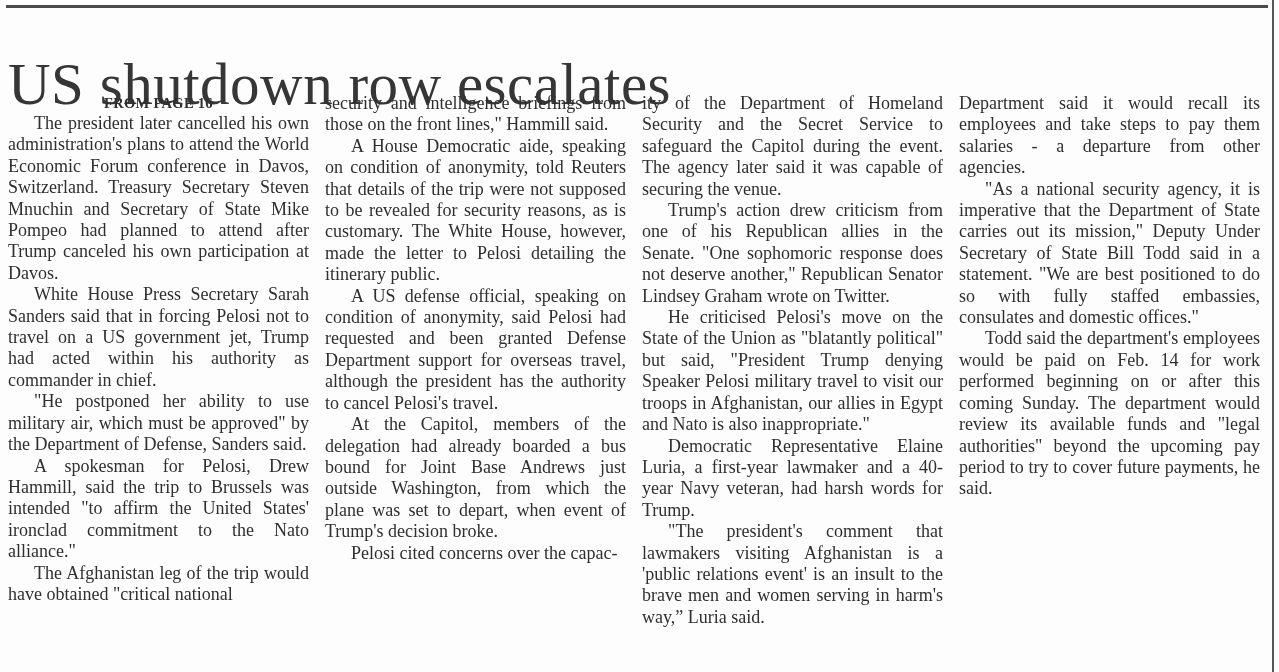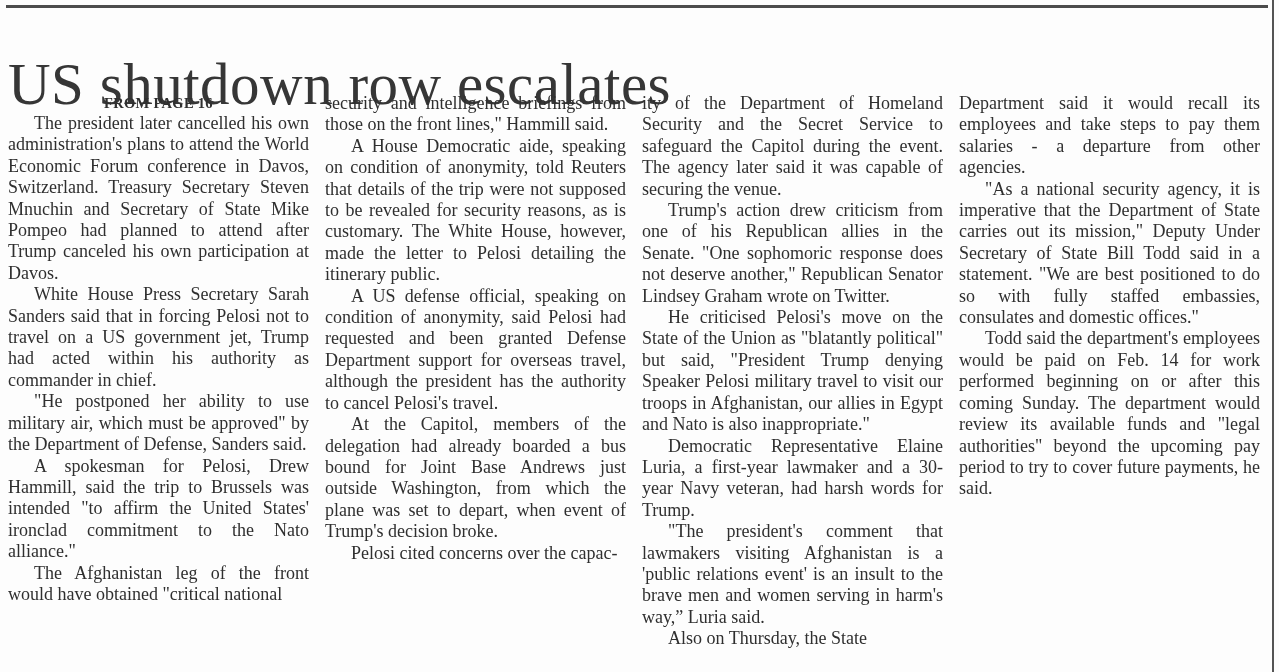--- a/index.html
+++ b/index.html
@@ -67,35 +67,34 @@
 
 <h1 class="headline">US shutdown row escalates</h1>
 
 <div class="body-area">
   <div class="col">
     <div class="kicker">FROM PAGE 16</div>
       <p class="para indent">The president later cancelled his own administration's plans to attend the World Economic Forum conference in Davos, Switzerland. Treasury Secretary Steven Mnuchin and Secretary of State Mike Pompeo had planned to attend after Trump canceled his own participation at Davos.</p>
       <p class="para indent">White House Press Secretary Sarah Sanders said that in forcing Pelosi not to travel on a US government jet, Trump had acted within his authority as commander in chief.</p>
       <p class="para indent">"He postponed her ability to use military air, which must be approved" by the Department of Defense, Sanders said.</p>
       <p class="para indent">A spokesman for Pelosi, Drew Hammill, said the trip to Brussels was intended "to affirm the United States' ironclad commitment to the Nato alliance."</p>
-      <p class="para indent">The Afghanistan leg of the front would have obtained "critical national</p>
+      <p class="para indent">The Afghanistan leg of the trip would have obtained "critical national</p>
     </div>
   <div class="col">
       <p class="para">security and intelligence briefings from those on the front lines," Hammill said.</p>
       <p class="para indent">A House Democratic aide, speaking on condition of anonymity, told Reuters that details of the trip were not supposed to be revealed for security reasons, as is customary. The White House, however, made the letter to Pelosi detailing the itinerary public.</p>
       <p class="para indent">A US defense official, speaking on condition of anonymity, said Pelosi had requested and been granted Defense Department support for overseas travel, although the president has the authority to cancel Pelosi's travel.</p>
       <p class="para indent">At the Capitol, members of the delegation had already boarded a bus bound for Joint Base Andrews just outside Washington, from which the plane was set to depart, when event of Trump's decision broke.</p>
       <p class="para indent">Pelosi cited concerns over the capac-</p>
     </div>
   <div class="col">
       <p class="para">ity of the Department of Homeland Security and the Secret Service to safeguard the Capitol during the event. The agency later said it was capable of securing the venue.</p>
       <p class="para indent">Trump's action drew criticism from one of his Republican allies in the Senate. "One sophomoric response does not deserve another," Republican Senator Lindsey Graham wrote on Twitter.</p>
       <p class="para indent">He criticised Pelosi's move on the State of the Union as "blatantly political" but said, "President Trump denying Speaker Pelosi military travel to visit our troops in Afghanistan, our allies in Egypt and Nato is also inappropriate."</p>
-      <p class="para indent">Democratic Representative Elaine Luria, a first-year lawmaker and a 30-year Navy veteran, had harsh words for Trump.</p>
+      <p class="para indent">Democratic Representative Elaine Luria, a first-year lawmaker and a 40-year Navy veteran, had harsh words for Trump.</p>
       <p class="para indent">"The president's comment that lawmakers visiting Afghanistan is a 'public relations event' is an insult to the brave men and women serving in harm's way,” Luria said.</p>
-      <p class="para indent">Also on Thursday, the State</p>
     </div>
   <div class="col">
       <p class="para">Department said it would recall its employees and take steps to pay them salaries - a departure from other agencies.</p>
       <p class="para indent">"As a national security agency, it is imperative that the Department of State carries out its mission," Deputy Under Secretary of State Bill Todd said in a statement. "We are best positioned to do so with fully staffed embassies, consulates and domestic offices."</p>
       <p class="para indent">Todd said the department's employees would be paid on Feb. 14 for work performed beginning on or after this coming Sunday. The department would review its available funds and "legal authorities" beyond the upcoming pay period to try to cover future payments, he said.</p>
     </div>
 </div>
 
 </body></html>

